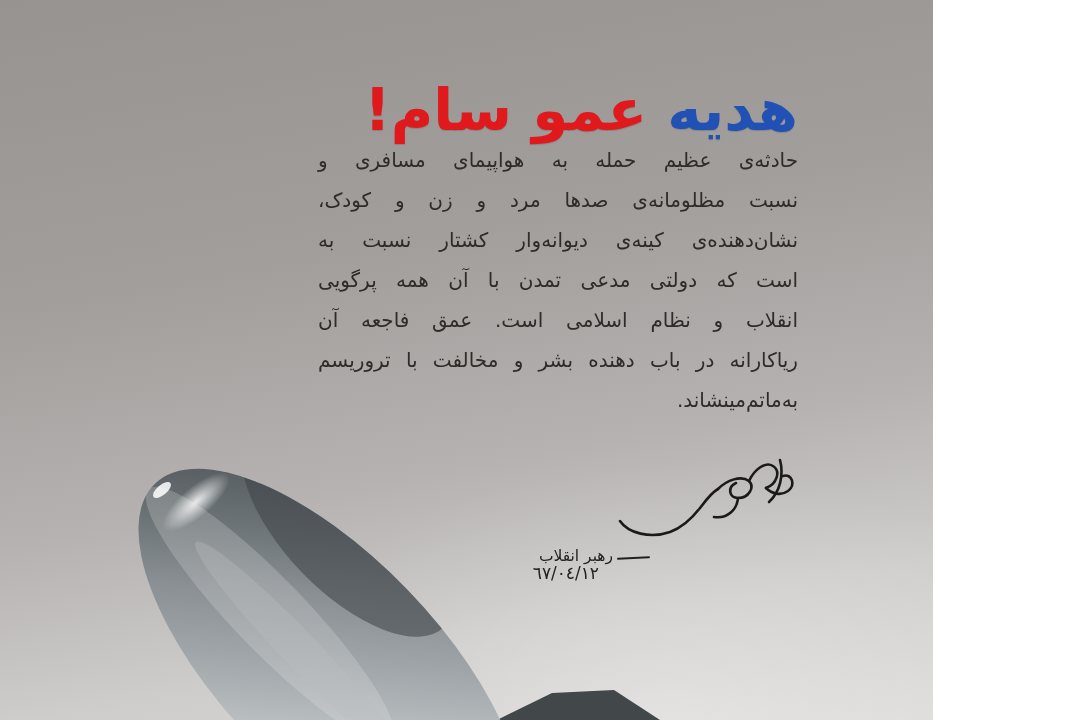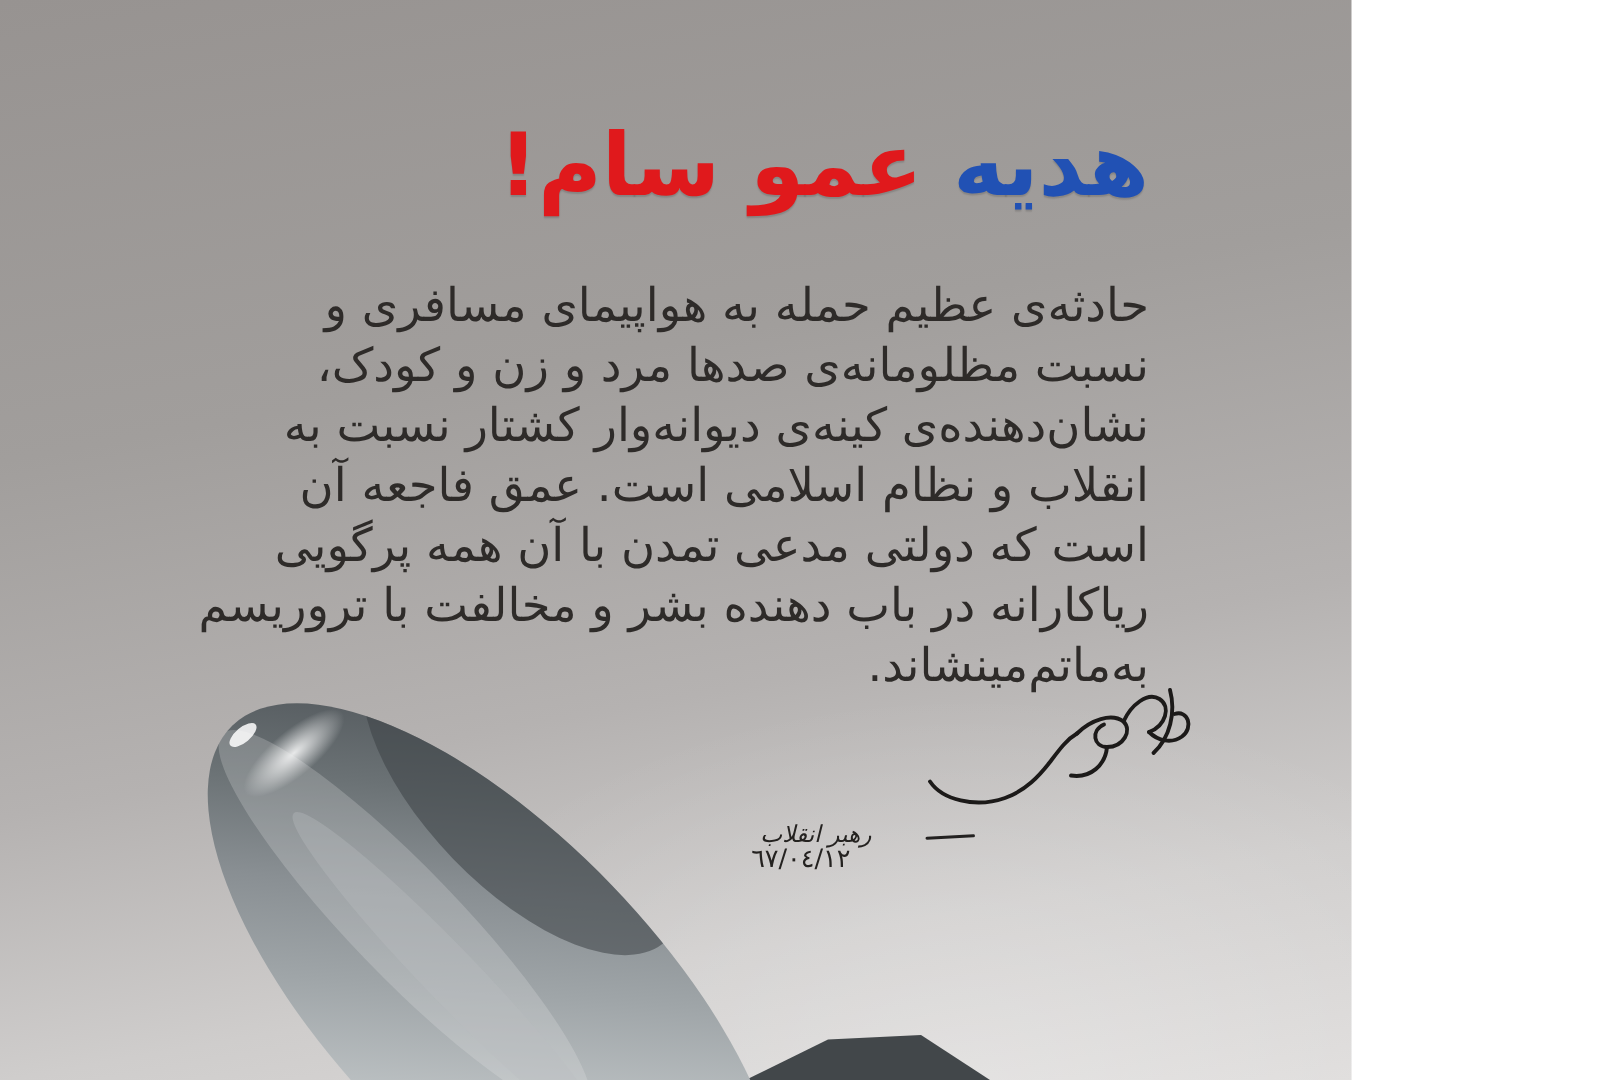--- a/index.html
+++ b/index.html
@@ -6,20 +6,21 @@
   body {
     width: 1080px; height: 720px;
     overflow: hidden;
     font-family: "DejaVu Sans", sans-serif;
   }
   .poster {
     position: relative;
     width: 901px; height: 720px;
     background: linear-gradient(170deg, #979391 0%, #a19e9c 35%, #b5b2b1 62%, #cfcdcc 82%, #dddbda 100%);
     overflow: hidden;
+    padding-left: 32px;
   }
   .poster::after {
     content: "";
     position: absolute; inset: 0;
     background: radial-gradient(ellipse 70% 55% at 72% 100%, rgba(255,255,255,0.28), rgba(255,255,255,0) 65%);
     pointer-events: none;
   }
   .headline {
     position: absolute;
     top: 38px; right: 135px;
@@ -33,24 +34,23 @@
     z-index: 3;
   }
   .headline .w-blue { color: #2151b4; }
   .headline .w-red  { color: #e0191c; }
   .body-text {
     position: absolute;
     top: 140px; right: 135px;
     width: 480px;
     direction: rtl;
     color: #2e2b29;
-    font-size: 31px;
+    font-size: 20px;
     line-height: 40px;
     z-index: 3;
-    margin-top: 44px;
   }
   .body-text .line {
     white-space: nowrap;
     text-align: justify;
     text-align-last: justify;
   }
   .body-text .line.last {
     text-align: right;
     text-align-last: right;
   }
@@ -61,21 +61,20 @@
     z-index: 3;
   }
   .sig-caption {
     position: absolute;
     top: 546px; right: 320px;
     direction: rtl;
     color: #242220;
     font-size: 15.5px;
     line-height: 20px;
     z-index: 3;
-    font-style: italic;
   }
   .sig-dash {
     position: absolute;
     top: 557px; left: 617px;
     width: 33px; height: 2.4px;
     background: #232120;
     border-radius: 2px;
     transform: rotate(-3deg);
     z-index: 3;
   }
@@ -99,22 +98,22 @@
 <body>
 
 <div class="poster">
 
   <h1 class="headline"><span class="w-blue">هدیه</span><span> </span><span class="w-red">عمو سام!</span></h1>
 
   <div class="body-text">
     <div class="line">حادثه‌ی عظیم حمله به هواپیمای مسافری و</div>
     <div class="line">نسبت مظلومانه‌ی صدها مرد و زن و کودک،</div>
     <div class="line">نشان‌دهنده‌ی کینه‌ی دیوانه‌وار کشتار نسبت به</div>
+    <div class="line">است که دولتی مدعی تمدن با آن همه پرگویی</div>
     <div class="line">انقلاب و نظام اسلامی است. عمق فاجعه آن</div>
-    <div class="line">است که دولتی مدعی تمدن با آن همه پرگویی</div>
     <div class="line">ریاکارانه در باب دهنده بشر و مخالفت با تروریسم</div>
     <div class="line last">به‌ماتم‌مینشاند.</div>
   </div>
 
   <svg class="signature" viewBox="0 0 200 102" aria-hidden="true">
     <g fill="none" stroke="#1c1a19" stroke-width="2.6" stroke-linecap="round">
       <path d="M 12 68 C 20 80, 42 86, 62 79 C 76 74, 85 64, 92 55 C 98 47, 103 40, 110 36"></path>
       <path d="M 110 36 C 119 27, 133 22, 141 28 C 147 34, 141 45, 130 45 C 121 45, 119 34, 128 30"></path>
       <path d="M 141 28 C 146 17, 157 8, 165 13 C 173 18, 169 31, 158 35"></path>
       <path d="M 172 7 C 176 22, 172 39, 161 49"></path>

